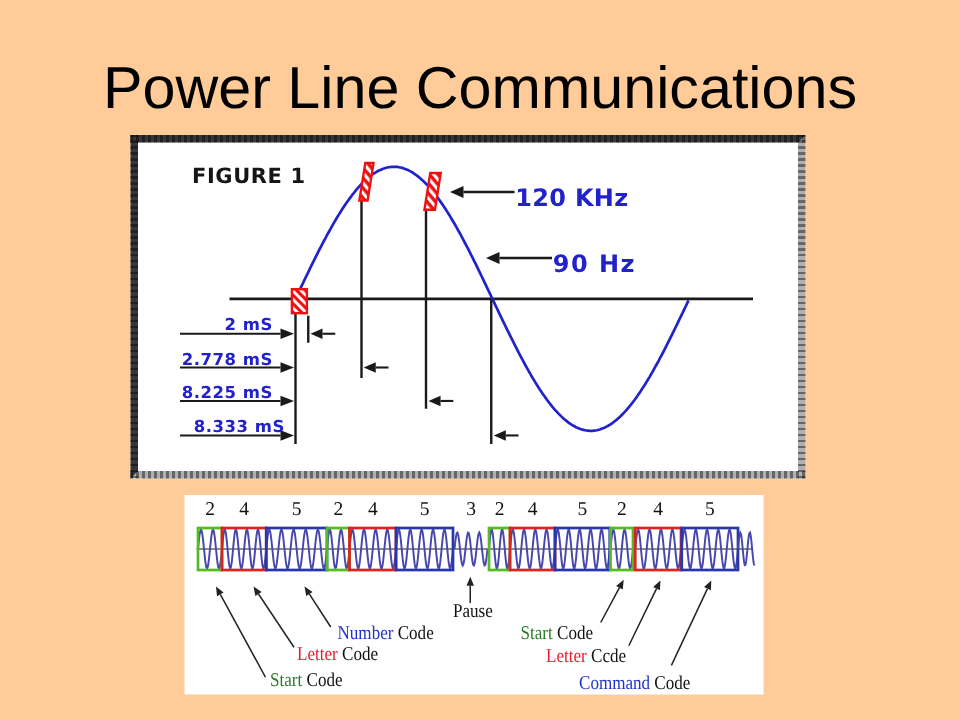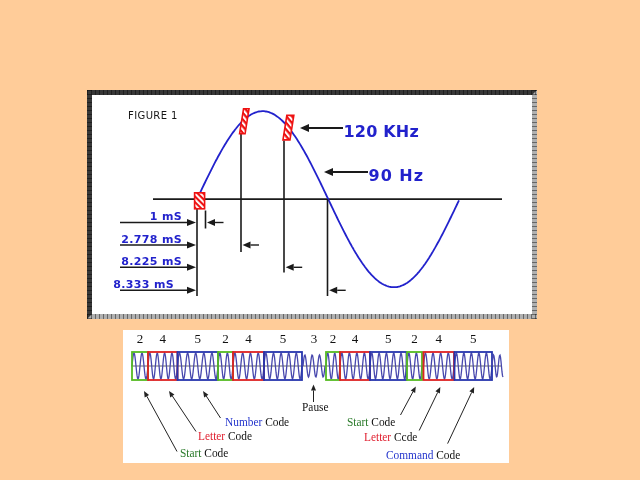--- a/index.html
+++ b/index.html
@@ -18,21 +18,21 @@
   }
   
   #figure1 {
     position: absolute; left: 87px; top: 90px; width: 440px; height: 219px;
     background: #ffffff;
     border-style: solid; border-width: 5px;
     border-color: #373737 #b0b0b0 #b0b0b0 #373737;
   }
   #figure1-caption {
     position: absolute; left: 128px; top: 109.5px;
-    font-size: 10px; font-weight: normal; color: #161616; letter-spacing: 0.4px;
+    font-size: 14px; font-weight: bold; color: #161616; letter-spacing: 0.4px;
     white-space: nowrap;
   }
   .f1-blue-label {
     position: absolute; color: var(--f1blue, #2222cc);
     font-size: 16px; font-weight: bold; white-space: nowrap; letter-spacing: 0.2px;
   }
   .f1-time-label {
     position: absolute; color: var(--f1blue, #2222cc);
     font-size: 11px; font-weight: bold; white-space: nowrap; text-align: right;
     letter-spacing: 0.35px;
@@ -59,20 +59,21 @@
   }
   .frame-dots-v {
     position: absolute; top: -5px; bottom: -5px; width: 5px;
     background: repeating-linear-gradient(0deg, rgba(0,0,0,0.42) 0 1.4px, transparent 1.4px 4px);
   }
 </style>
 </head>
 <body>
 
 <div id="slide">
+  <div id="slide-title">Power Line Communications</div>
 
   <div id="figure1">
     <div class="frame-dots-h" style="top:-5px"></div>
     <div class="frame-dots-h" style="bottom:-5px"></div>
     <div class="frame-dots-v" style="left:-5px"></div>
     <div class="frame-dots-v" style="right:-5px"></div>
     <svg id="fig1-svg" width="440" height="219" viewBox="92 95 440 219">
         <defs>
           <pattern id="hatch" width="4" height="4" patternUnits="userSpaceOnUse" patternTransform="rotate(45)">
             <rect x="0" y="0" width="4" height="4" fill="#ee1111"></rect>
@@ -129,24 +130,24 @@
           <line x1="345.7" y1="290.3" x2="337.2" y2="290.3" stroke="#1a1a1a" stroke-width="1.4"></line>
           <polygon points="329.2,290.3 337.2,293.8 337.2,286.8" fill="#1a1a1a"></polygon>
         </g>
       </svg>
   </div>
 
   <div id="figure1-caption">FIGURE 1</div>
   <div id="khz-label" class="f1-blue-label" style="left:343.5px; top:121.5px;">120 KHz</div>
   <div id="hz-label" class="f1-blue-label" style="left:368.5px; top:165.5px; letter-spacing:1px;">90 Hz</div>
   <div id="time-labels">
-      <div class="f1-time-label" style="left: 100px; width: 82px; top: 210px;">1 mS</div>
+      <div class="f1-time-label" style="left: 100px; width: 82px; top: 210px;">2 mS</div>
       <div class="f1-time-label" style="left: 100px; width: 82px; top: 232.5px;">2.778 mS</div>
       <div class="f1-time-label" style="left: 100px; width: 82px; top: 254.8px;">8.225 mS</div>
-      <div class="f1-time-label" style="left: 92px; width: 82px; top: 277.8px;">8.333 mS</div>
+      <div class="f1-time-label" style="left: 108px; width: 82px; top: 277.8px;">8.333 mS</div>
     </div>
 
   <div id="figure2">
     <svg id="fig2-svg" width="386" height="133" viewBox="123 330 386 133">
         <line x1="131" y1="366" x2="502" y2="366" stroke="#666666" stroke-width="1"></line>
         <path d="M132.00,366.00L132.50,361.03L133.00,356.81L133.50,353.99L134.00,353.00L134.50,353.99L135.00,356.81L135.50,361.03L136.00,366.00L136.50,370.97L137.00,375.19L137.50,378.01L138.00,379.00L138.50,378.01L139.00,375.19L139.50,370.97L140.00,366.00L140.50,361.03L141.00,356.81L141.50,353.99L142.00,353.00L142.50,353.99L143.00,356.81L143.50,361.03L144.00,366.00L144.50,370.97L145.00,375.19L145.50,378.01L146.00,379.00L146.50,378.01L147.00,375.19L147.50,370.97L148.00,366.00" fill="none" stroke="#4747ad" stroke-width="1.3"></path>
         <rect x="132" y="352" width="16" height="28" fill="none" stroke="#55bb22" stroke-width="1.8"></rect>
         <path d="M148.00,366.00L148.50,360.63L149.00,356.22L149.50,353.55L150.00,353.12L150.50,354.98L151.00,358.81L151.50,363.93L152.00,369.42L152.50,374.30L153.00,377.69L153.50,379.00L154.00,377.98L154.50,374.82L155.00,370.08L155.50,364.62L156.00,359.40L156.50,355.36L157.00,353.23L157.50,353.37L158.00,355.77L158.50,360.01L159.00,365.31L159.50,370.73L160.00,375.31L160.50,378.23L161.00,378.96L161.50,377.37L162.00,373.75L162.50,368.75L163.00,363.25L163.50,358.25L164.00,354.63L164.50,353.04L165.00,353.77L165.50,356.69L166.00,361.27L166.50,366.69L167.00,371.99L167.50,376.23L168.00,378.63L168.50,378.77L169.00,376.64L169.50,372.60L170.00,367.38L170.50,361.92L171.00,357.18L171.50,354.02L172.00,353.00L172.50,354.31L173.00,357.70L173.50,362.58L174.00,368.07L174.50,373.19L175.00,377.02L175.50,378.88L176.00,378.45L176.50,375.78L177.00,371.37L177.50,366.00" fill="none" stroke="#4747ad" stroke-width="1.3"></path>
         <rect x="148" y="352" width="29.5" height="28" fill="none" stroke="#dd2222" stroke-width="1.8"></rect>
         <path d="M177.50,366.00L178.00,361.08L178.50,356.90L179.00,354.06L179.50,353.00L180.00,353.87L180.50,356.54L181.00,360.62L181.50,365.50L182.00,370.45L182.50,374.74L183.00,377.73L183.50,378.98L184.00,378.30L184.50,375.79L185.00,371.83L185.50,367.01L186.00,362.03L186.50,357.64L187.00,354.50L187.50,353.06L188.00,353.55L188.50,355.88L189.00,359.72L189.50,364.49L190.00,369.49L190.50,373.96L191.00,377.26L191.50,378.88L192.00,378.59L192.50,376.43L193.00,372.72L193.50,368.01L194.00,363.00L194.50,358.44L195.00,355.00L195.50,353.20L196.00,353.29L196.50,355.28L197.00,358.86L197.50,363.49L198.00,368.51L198.50,373.14L199.00,376.72L199.50,378.71L200.00,378.80L200.50,377.00L201.00,373.56L201.50,369.00L202.00,363.99L202.50,359.28L203.00,355.57L203.50,353.41L204.00,353.12L204.50,354.74L205.00,358.04L205.50,362.51L206.00,367.51L206.50,372.28L207.00,376.12L207.50,378.45L208.00,378.94L208.50,377.50L209.00,374.36L209.50,369.97L210.00,364.99L210.50,360.17L211.00,356.21L211.50,353.70L212.00,353.02L212.50,354.27L213.00,357.26L213.50,361.55L214.00,366.50L214.50,371.38L215.00,375.46L215.50,378.13L216.00,379.00L216.50,377.94L217.00,375.10L217.50,370.92L218.00,366.00" fill="none" stroke="#4747ad" stroke-width="1.3"></path>

